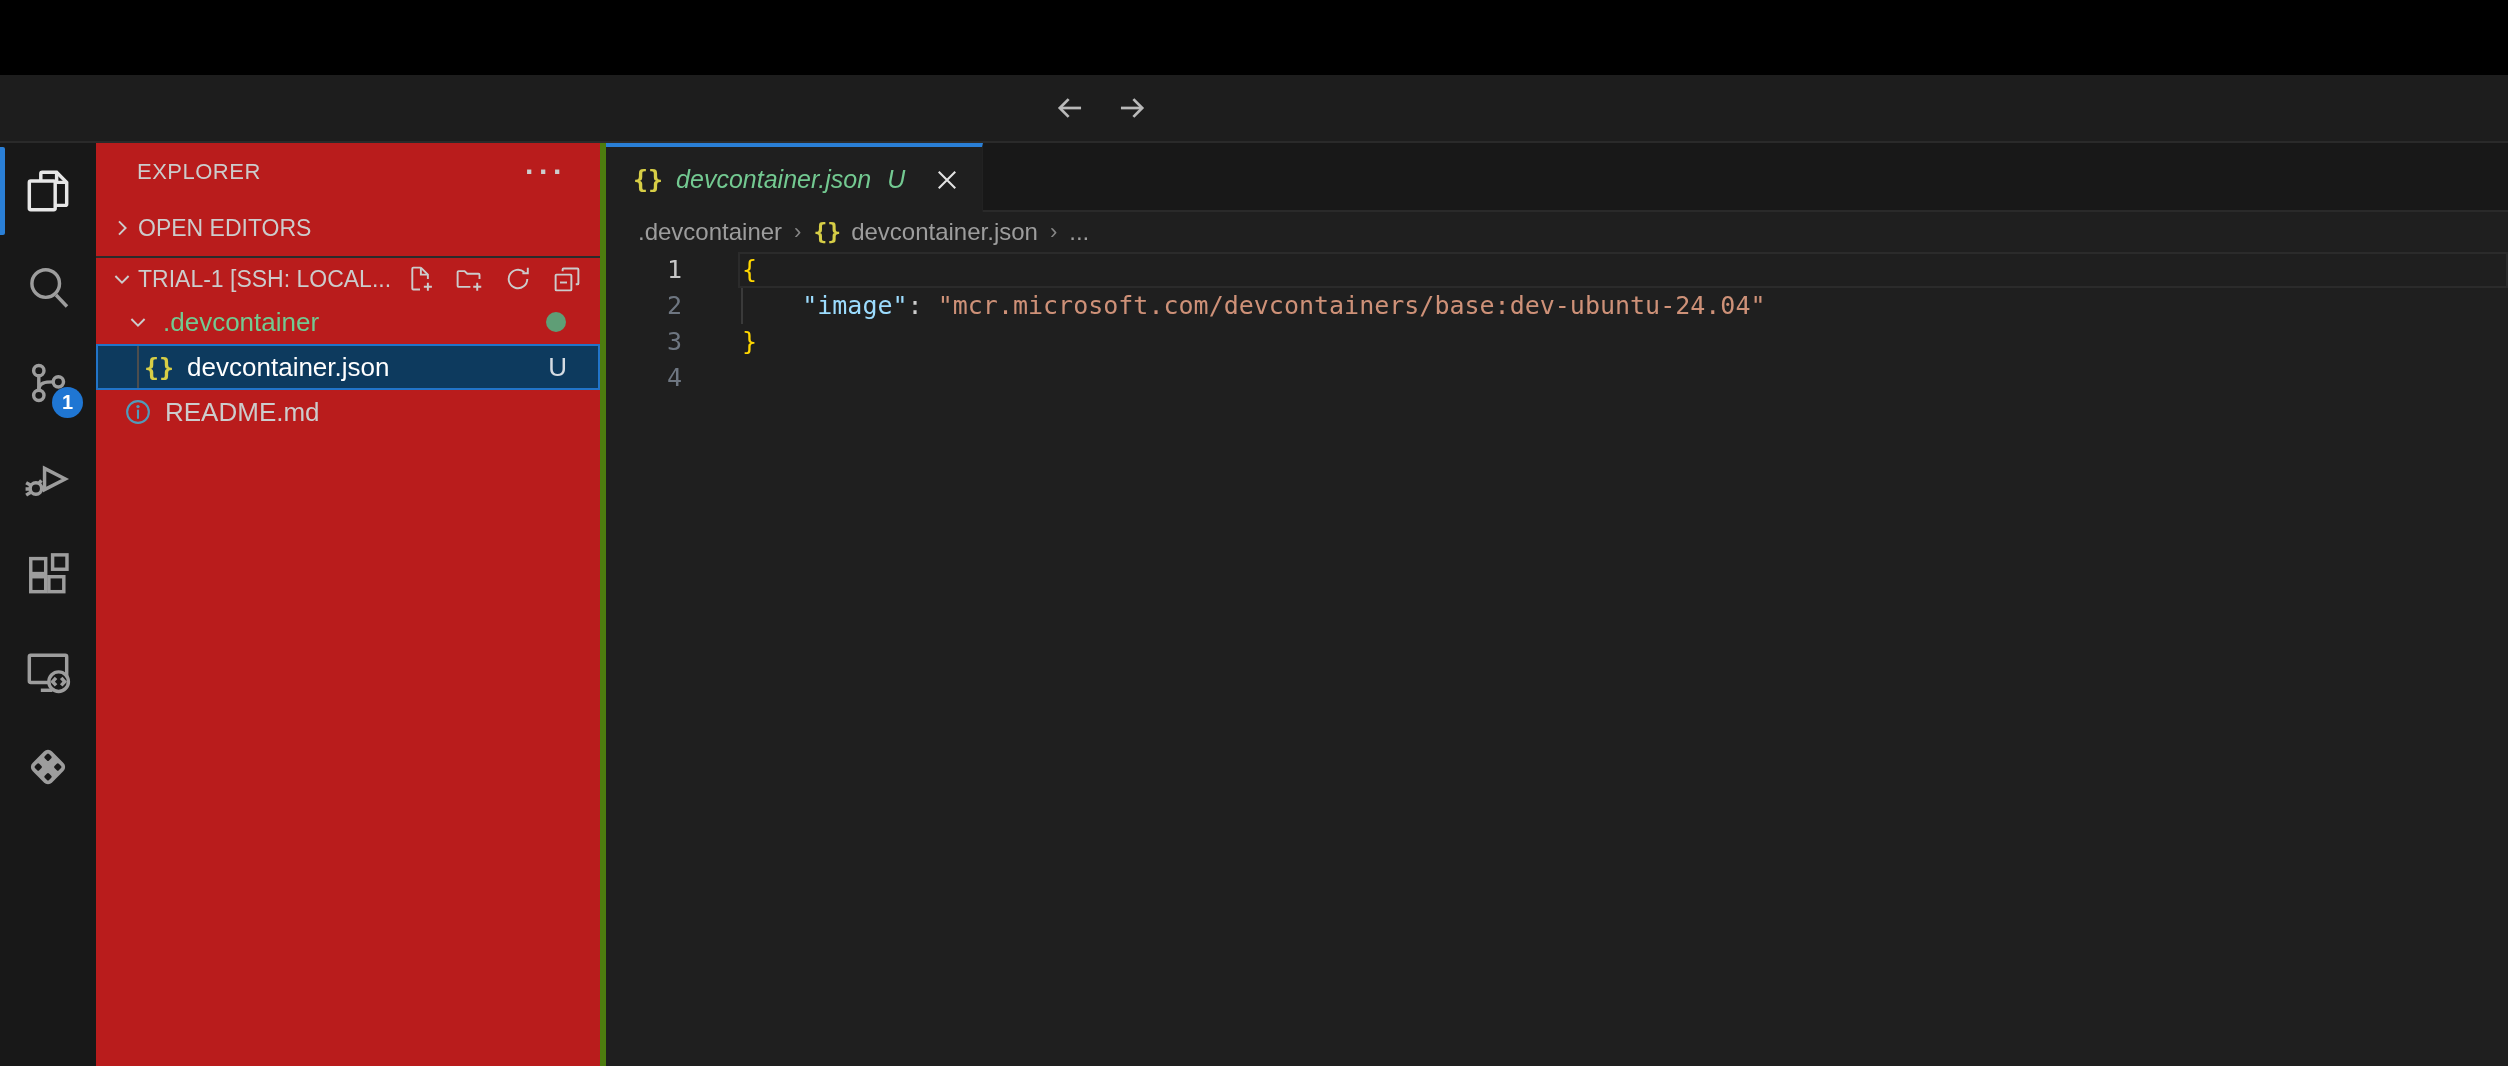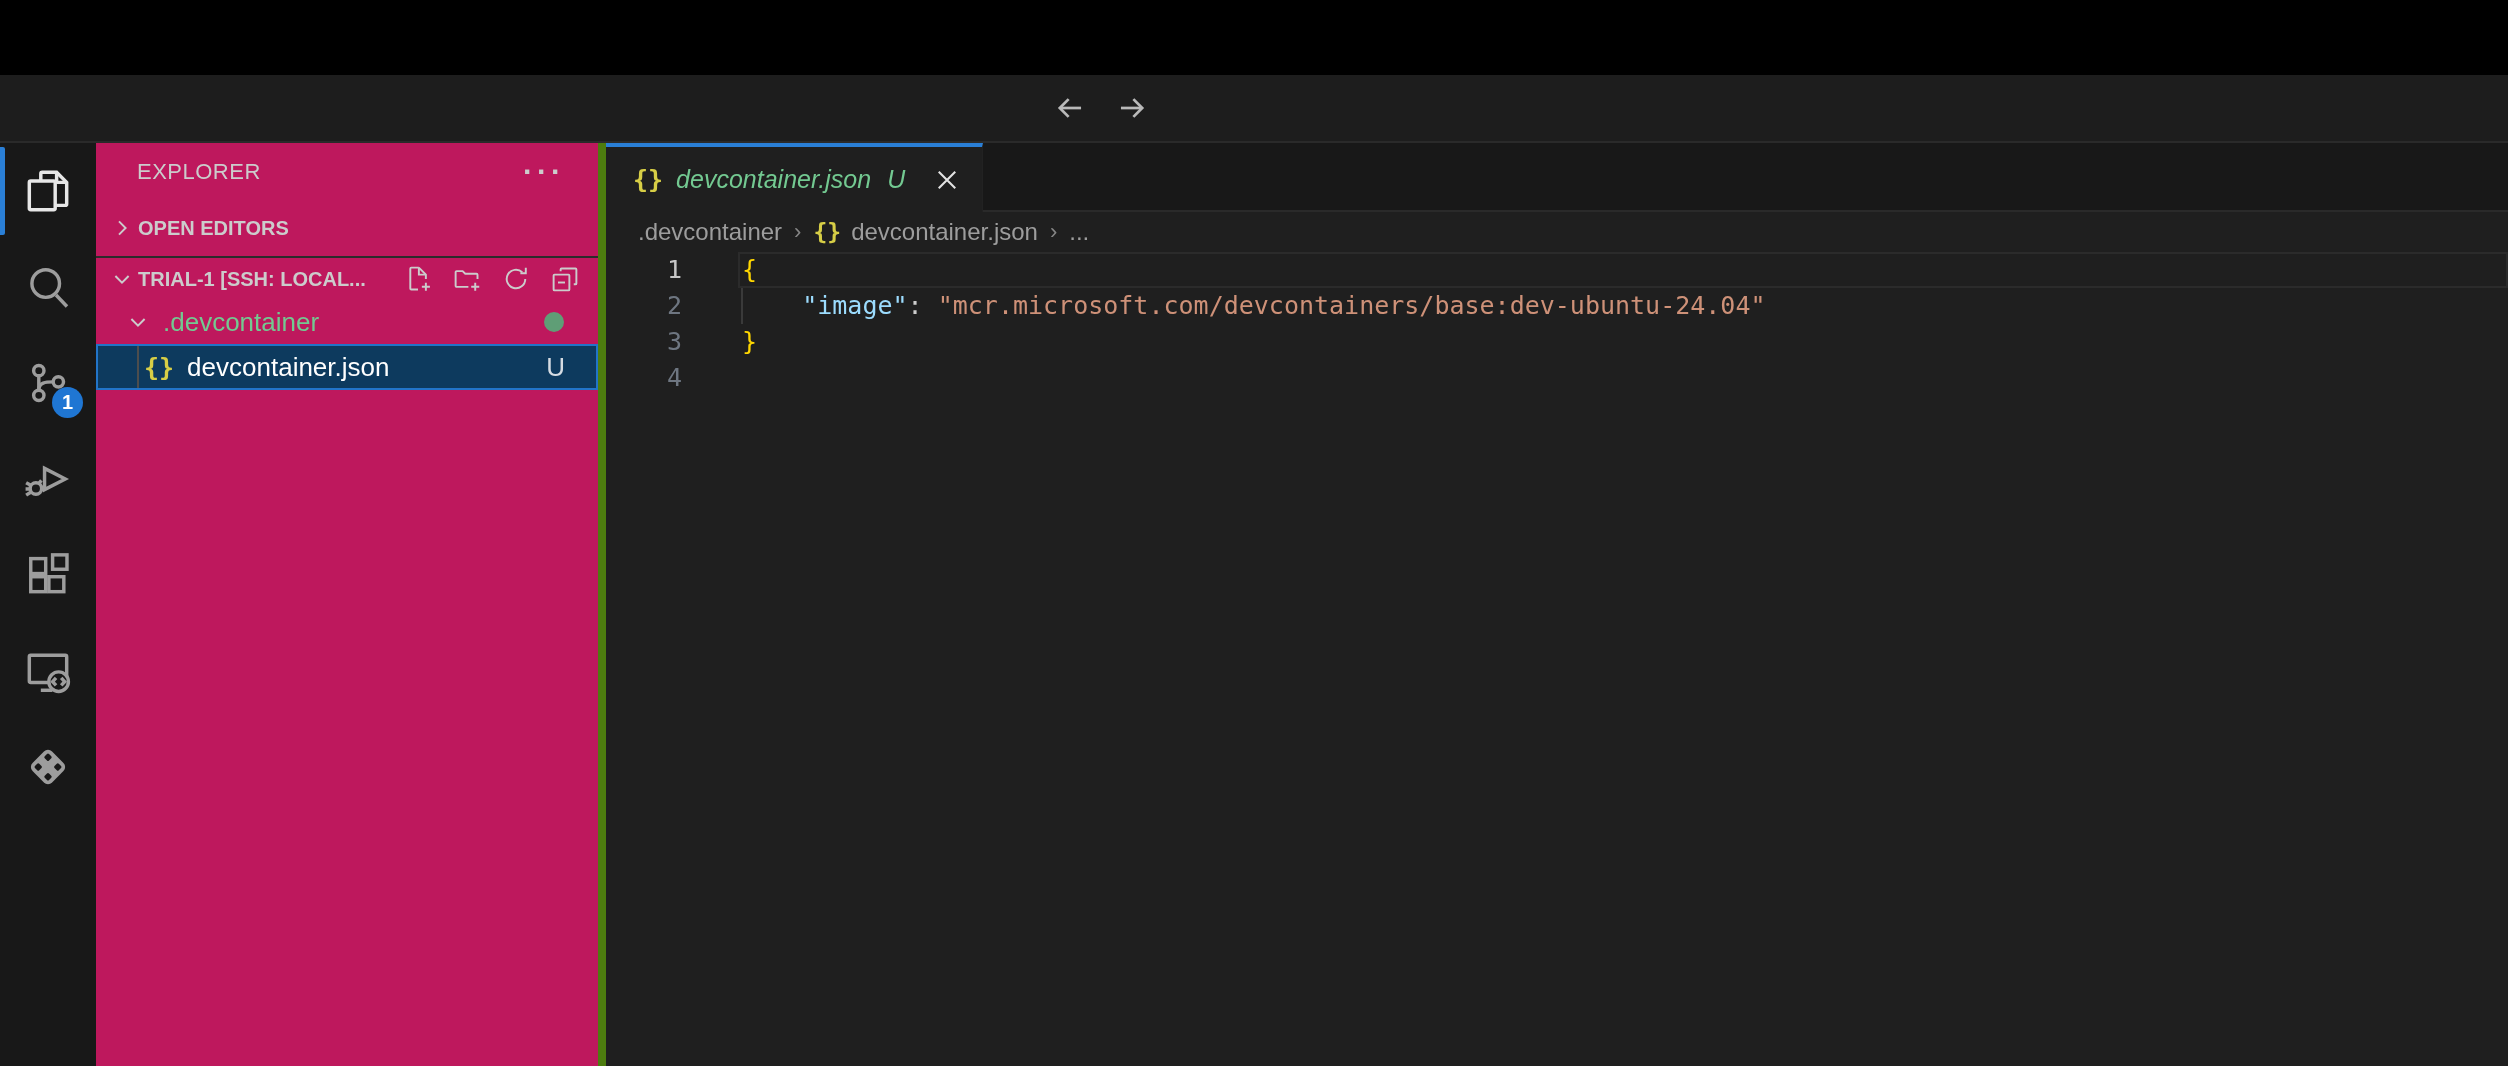--- a/index.html
+++ b/index.html
@@ -36,29 +36,29 @@
   .ab-item.active::before {
     content:""; position:absolute; left:0; top:4px; bottom:4px; width:5px;
     background:var(--accent-blue,#2a7fd6); border-radius:0 2px 2px 0;
   }
   .scm-badge {
     position:absolute; right:13px; bottom:13px; min-width:31px; height:31px; border-radius:16px;
     background:var(--badge-blue,#1f76d3); color:#fff; font-size:20px; font-weight:700;
     display:flex; align-items:center; justify-content:center;
   }
   
-  .sidebar { width:510px; height:100%; background:#be185d; flex:none; border-right:8px solid #4d7c0f; position:relative; font-size:26px; }
+  .sidebar { width:510px; height:100%; background:#b91c1c; flex:none; border-right:6px solid #4d7c0f; position:relative; font-size:26px; }
   .pane-header { height:57px; display:flex; align-items:center; padding:0 33px 0 41px; }
   .pane-title { font-size:22px; letter-spacing:.5px; color:#cccccc; }
   .pane-more { margin-left:auto; color:#cccccc; font-size:30px; letter-spacing:4px; line-height:10px; cursor:pointer; font-weight:700; }
   .section-row { height:56px; display:flex; align-items:center; padding-left:14px; cursor:pointer; }
   .section-row.trial { height:42px; padding-right:19px; }
   .twisty { width:24px; height:24px; color:#cccccc; flex:none; display:flex; align-items:center; justify-content:center; }
   .twisty svg { width:24px; height:24px; }
-  .section-label { font-size:20px; font-weight:700; color:#cccccc; margin-left:4px; white-space:nowrap; overflow:hidden; }
+  .section-label { font-size:23px; font-weight:400; color:#cccccc; margin-left:4px; white-space:nowrap; overflow:hidden; }
   .divider { height:2px; background:#2b2b2b; }
   .section-actions { margin-left:auto; display:flex; align-items:center; gap:21px; }
   .action-icon { width:28px; height:28px; color:#cccccc; cursor:pointer; }
   .action-icon svg { width:28px; height:28px; }
   .tree-row { position:relative; height:44px; display:flex; align-items:center; cursor:pointer; color:#cccccc; }
   .tree-row .label { margin-left:13px; white-space:nowrap; }
   .row-folder { padding-left:30px; }
   .row-folder .label { color:var(--untracked-green,#73c991); }
   .git-dot { margin-left:auto; margin-right:34px; width:20px; height:20px; border-radius:50%; background:#5f9e76; }
   .row-file-selected {
@@ -251,20 +251,30 @@
         <span class="git-dot"></span>
       </div>
 
       <div class="tree-row row-file-selected">
         <span class="guide"></span>
         <span class="json-icon">{}</span>
         <span class="label">devcontainer.json</span>
         <span class="badge-u">U</span>
       </div>
 
+      <div class="tree-row row-readme">
+        <span class="info-icon">
+          <svg viewBox="0 0 16 16" fill="none" stroke="currentColor" stroke-width="1.2">
+            <circle cx="8" cy="8" r="6.2"></circle>
+            <path d="M8 7.2v4.2" stroke-linecap="round"></path>
+            <circle cx="8" cy="4.9" r=".95" fill="currentColor" stroke="none"></circle>
+          </svg>
+        </span>
+        <span class="label">README.md</span>
+      </div>
     </div>
 
     <div class="editor-col">
       <div class="tabstrip">
         <div class="tab">
           <span class="json-icon">{}</span>
           <span class="tab-label">devcontainer.json</span>
           <span class="tab-u">U</span>
           <span class="tab-close">
             <svg viewBox="0 0 16 16" fill="none" stroke="currentColor" stroke-width="1.1">

